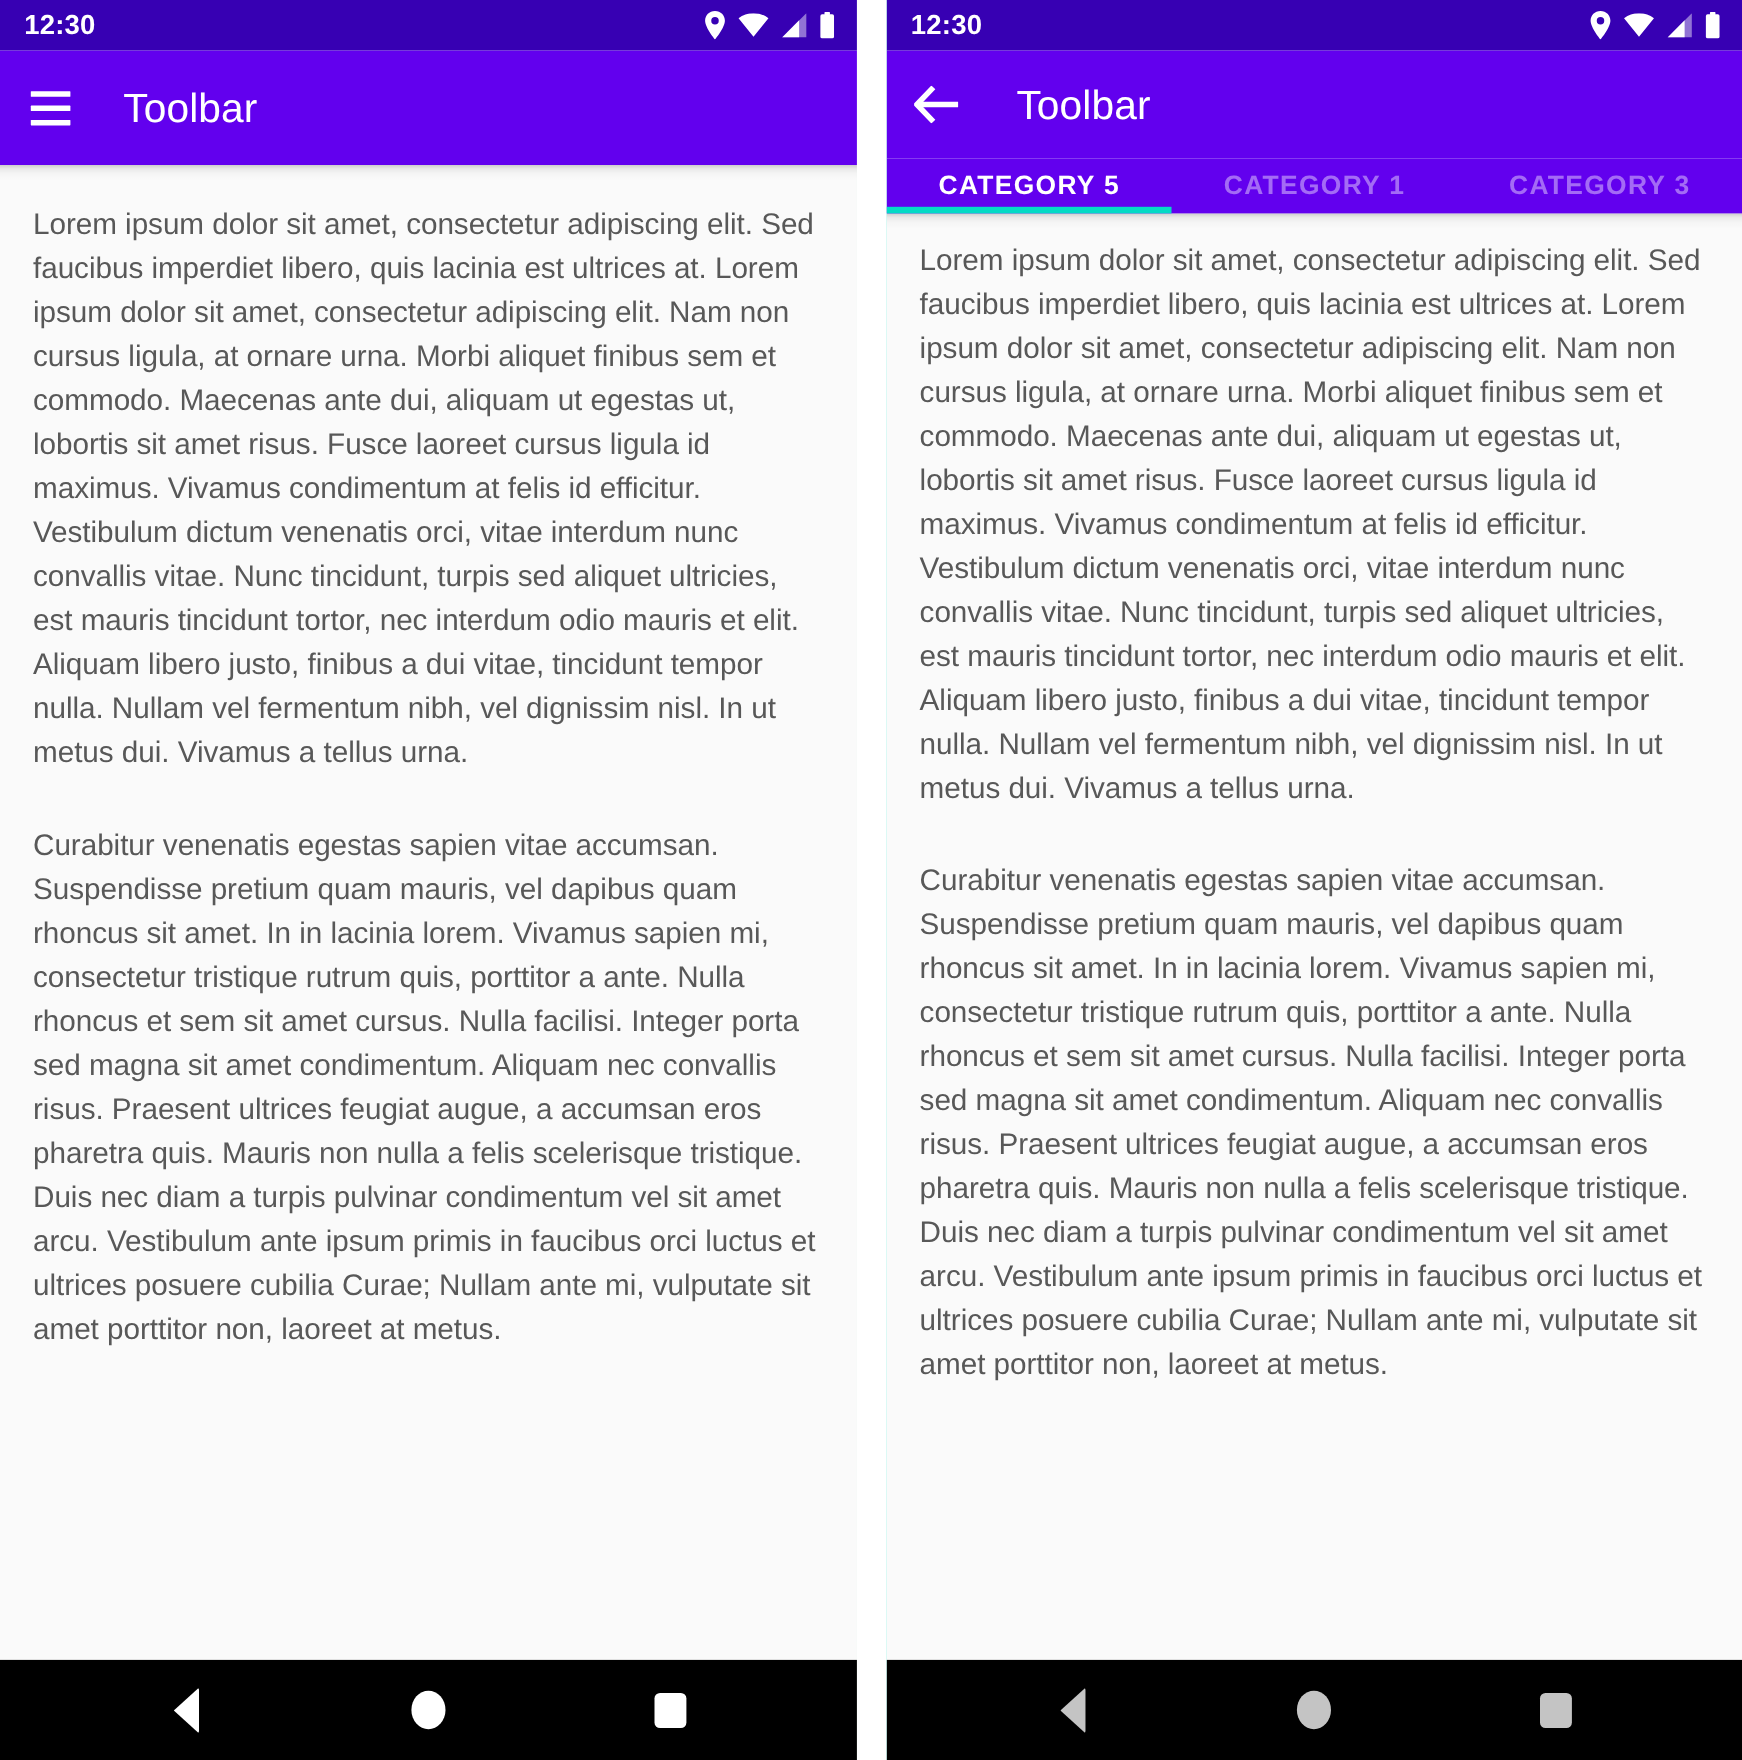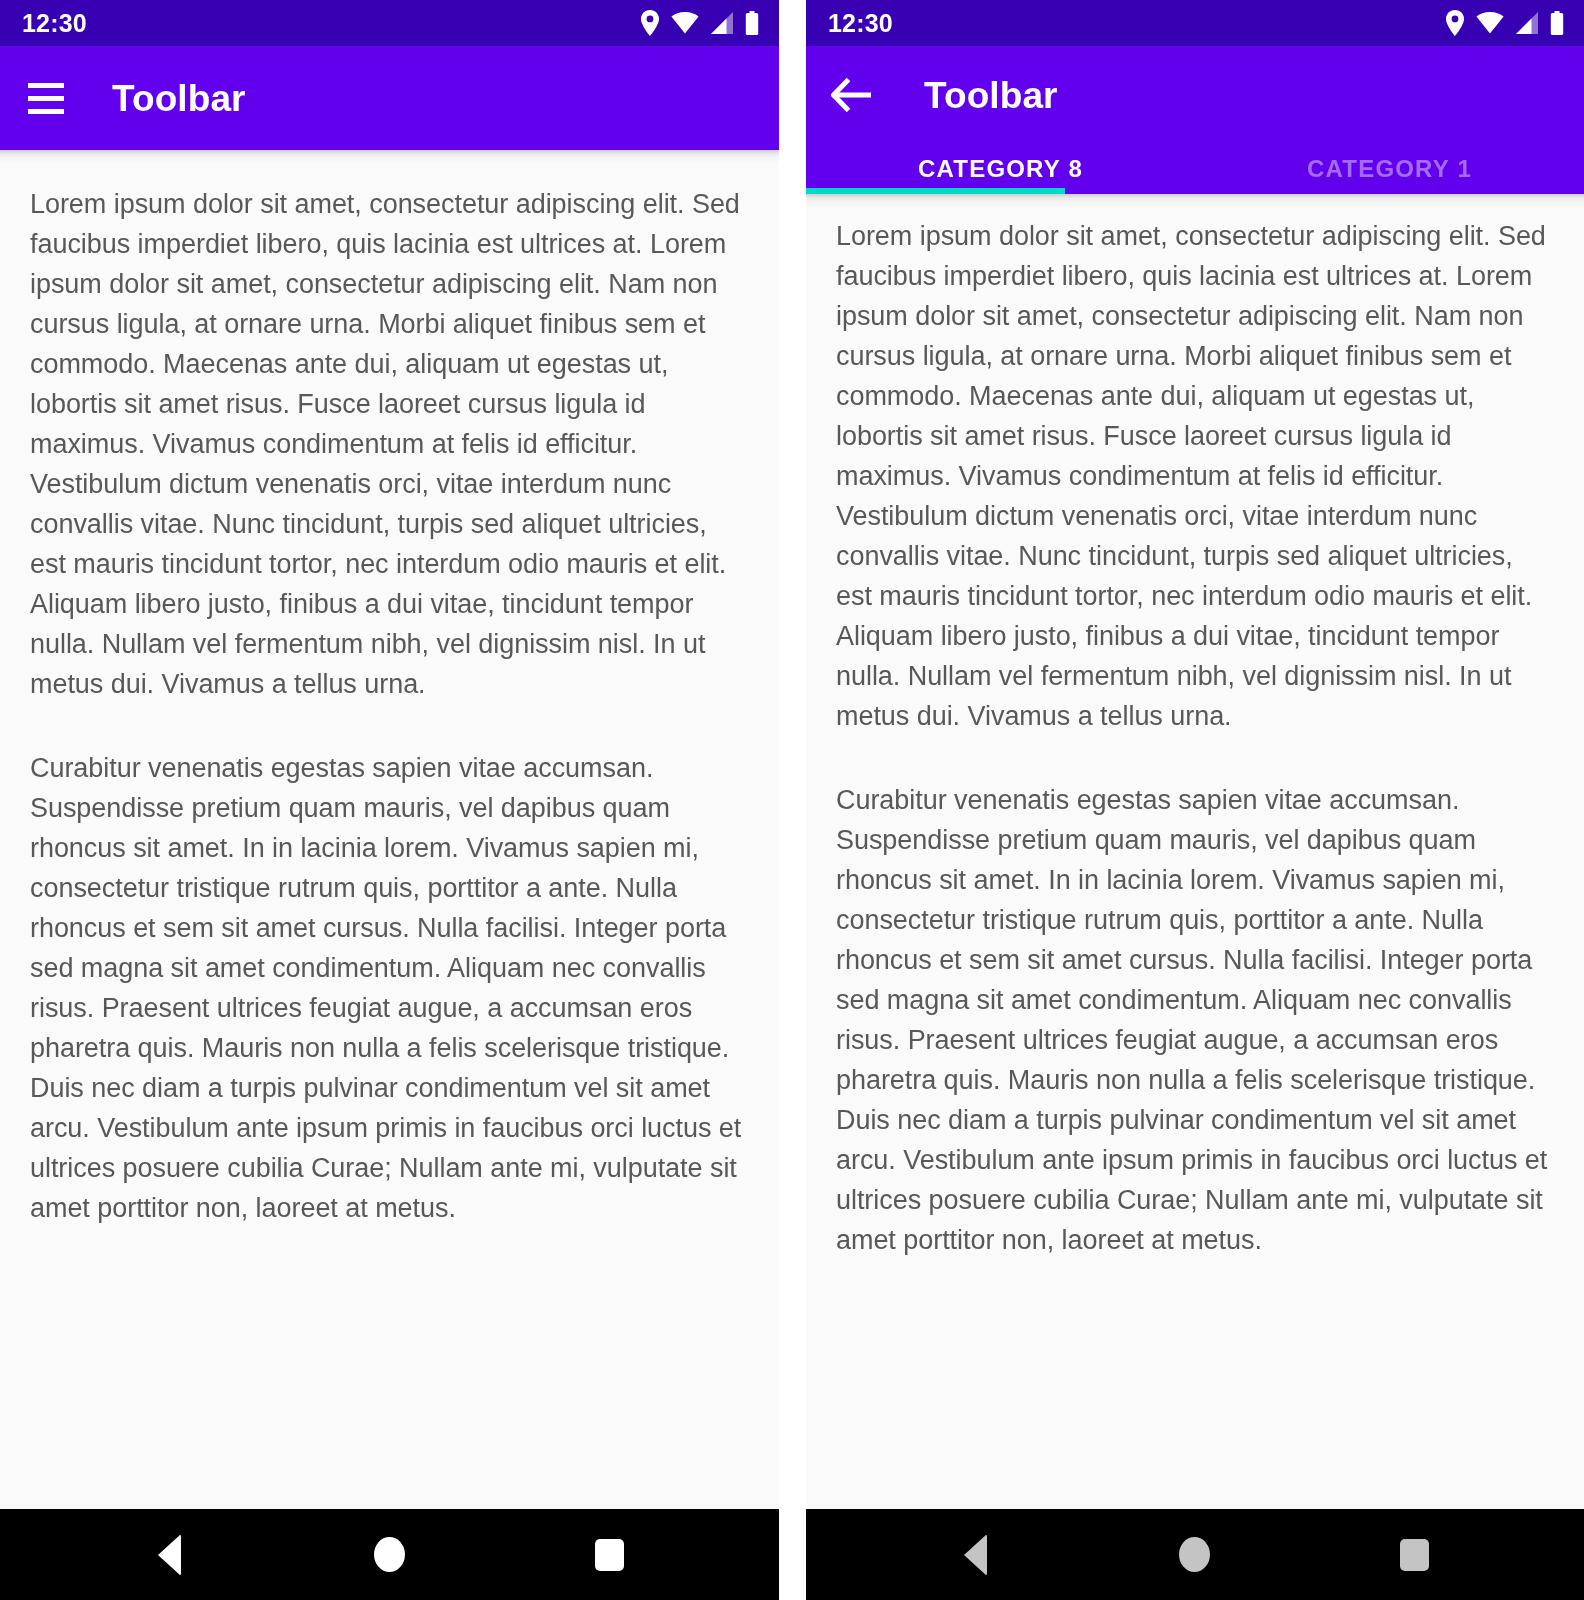--- a/index.html
+++ b/index.html
@@ -86,21 +86,21 @@
     background: #ffffff;
     border-radius: 0.5px;
   }
   .hamburger-inner {
     display: flex;
     flex-direction: column;
     gap: 8px;
   }
   .toolbar-title {
     font-size: 37px;
-    font-weight: bold;
+    font-weight: normal;
     letter-spacing: 0.1px;
     margin-left: 38px;
     line-height: 1;
     white-space: nowrap;
   }
   .toolbar-title-tabbed { margin-left: 44px; }
 
   
   .tabstrip {
     flex: none;
@@ -317,22 +317,23 @@
       <div class="nav-btn">
         <svg width="42" height="34" viewBox="0 0 42 34">
           <path d="M17.5 1.5L2.5 17l15 15.5" fill="none" stroke="#fff" stroke-width="5"></path>
           <path d="M3 17h37" fill="none" stroke="#fff" stroke-width="5"></path>
         </svg>
       </div>
       <div class="toolbar-title toolbar-title-tabbed">Toolbar</div>
     </div>
 
     <div class="tabstrip">
-      <div class="tab active">CATEGORY 8</div>
+      <div class="tab active">CATEGORY 5</div>
       <div class="tab">CATEGORY 1</div>
+      <div class="tab">CATEGORY 3</div>
       <div class="tab-indicator"></div>
     </div>
 
     <div class="appbar-shadow"></div>
 
     <div class="content content-right">
       <p class="body-paragraph">Lorem ipsum dolor sit amet, consectetur adipiscing elit. Sed faucibus imperdiet libero, quis lacinia est ultrices at. Lorem ipsum dolor sit amet, consectetur adipiscing elit. Nam non cursus ligula, at ornare urna. Morbi aliquet finibus sem et commodo. Maecenas ante dui, aliquam ut egestas ut, lobortis sit amet risus. Fusce laoreet cursus ligula id maximus. Vivamus condimentum at felis id efficitur. Vestibulum dictum venenatis orci, vitae interdum nunc convallis vitae. Nunc tincidunt, turpis sed aliquet ultricies, est mauris tincidunt tortor, nec interdum odio mauris et elit. Aliquam libero justo, finibus a dui vitae, tincidunt tempor nulla. Nullam vel fermentum nibh, vel dignissim nisl. In ut metus dui. Vivamus a tellus urna.</p>
       <p class="body-paragraph">Curabitur venenatis egestas sapien vitae accumsan. Suspendisse pretium quam mauris, vel dapibus quam rhoncus sit amet. In in lacinia lorem. Vivamus sapien mi, consectetur tristique rutrum quis, porttitor a ante. Nulla rhoncus et sem sit amet cursus. Nulla facilisi. Integer porta sed magna sit amet condimentum. Aliquam nec convallis risus. Praesent ultrices feugiat augue, a accumsan eros pharetra quis. Mauris non nulla a felis scelerisque tristique. Duis nec diam a turpis pulvinar condimentum vel sit amet arcu. Vestibulum ante ipsum primis in faucibus orci luctus et ultrices posuere cubilia Curae; Nullam ante mi, vulputate sit amet porttitor non, laoreet at metus.</p>
     </div>
 

